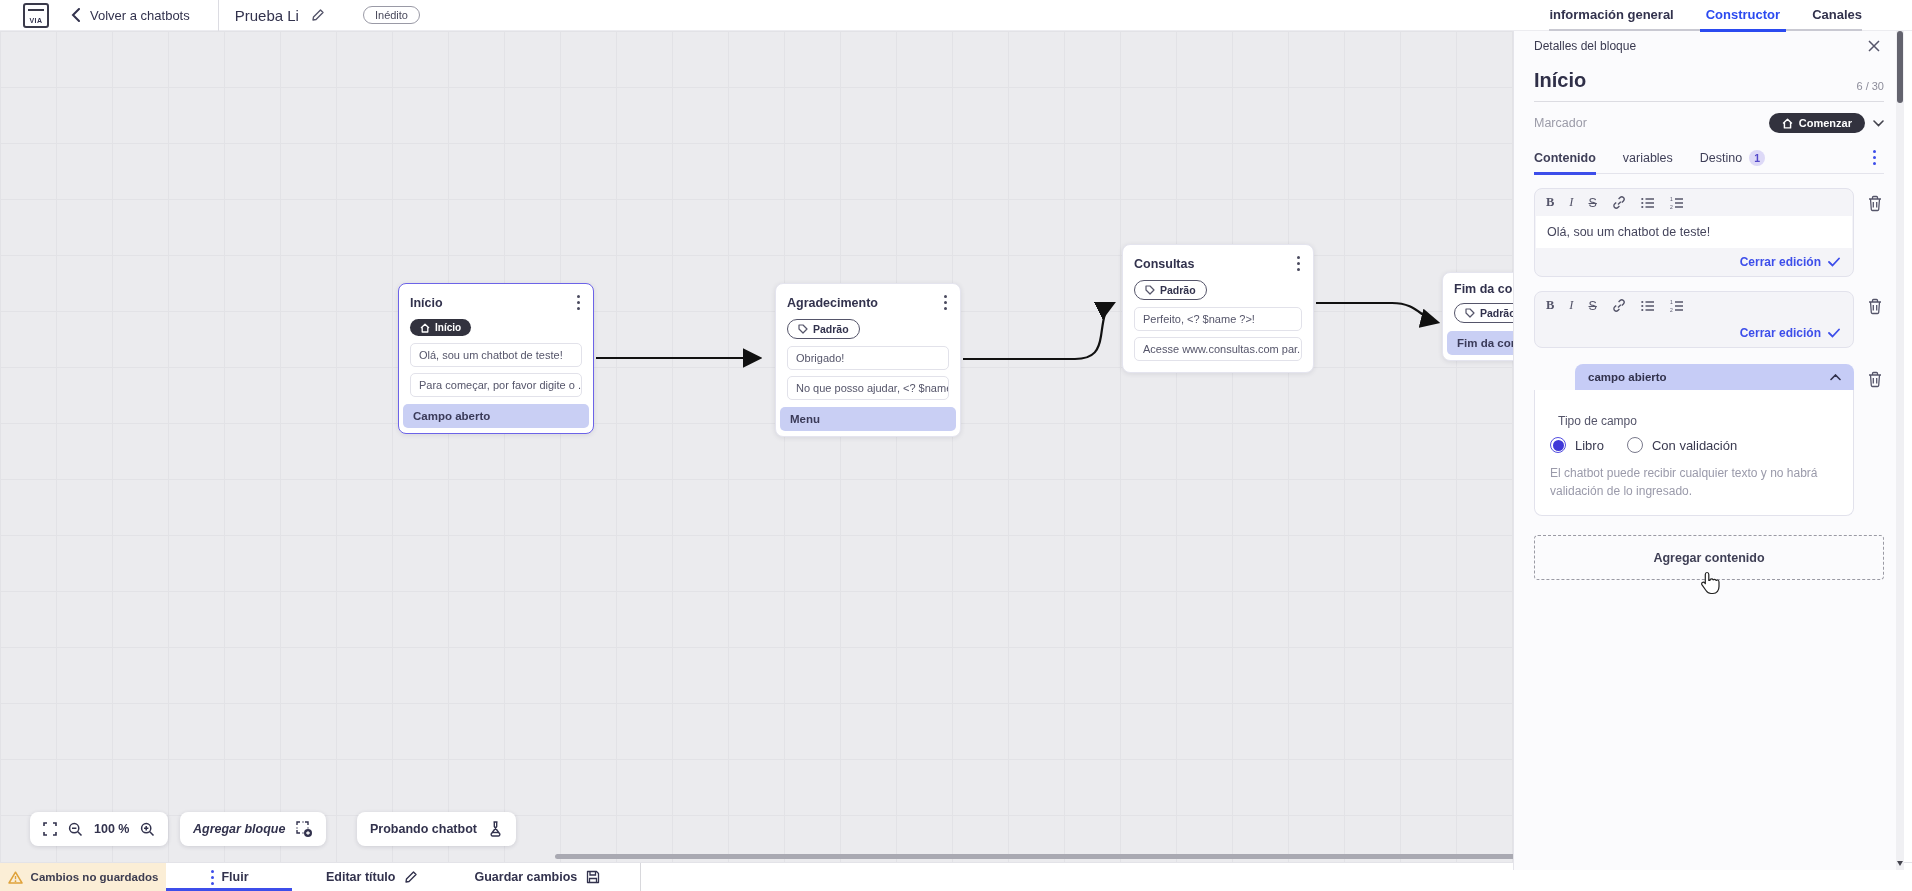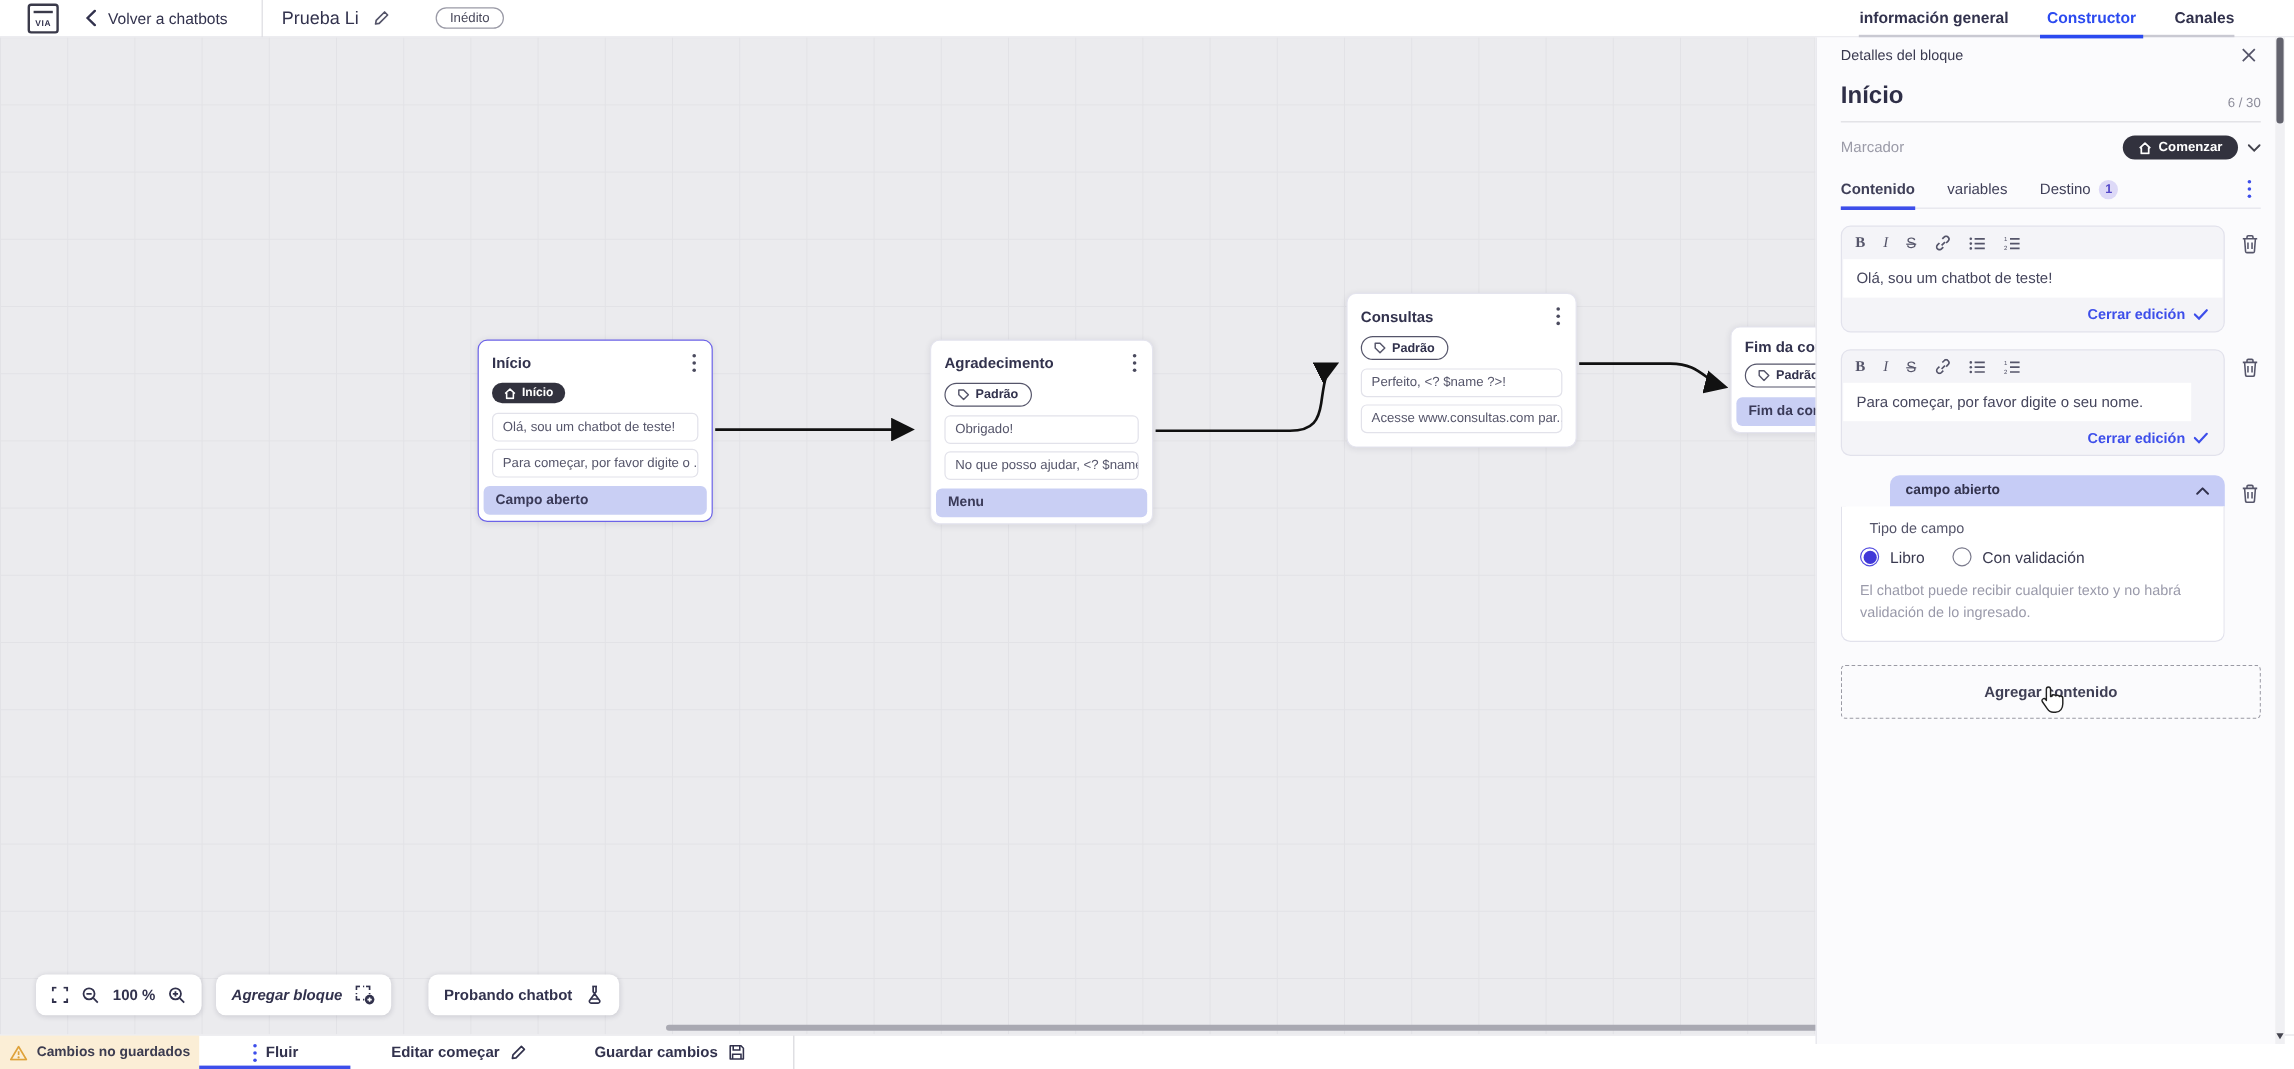--- a/index.html
+++ b/index.html
@@ -96,21 +96,21 @@
   .ed-footer { display:flex; justify-content:flex-end; align-items:center; gap:7px; padding:7px 13px; cursor:pointer; }
   .ed-close { font-size:12px; font-weight:700; color:#3d4eea; }
   .trash { width:17px; margin-top:7px; cursor:pointer; flex:none; }
 
   .field-wrap { display:flex; gap:13px; margin-top:16px; }
   .field-card { flex:1; }
   .field-head { background:#c6ccf6; border-radius:8px 8px 0 0; padding:7px 13px; display:flex;
     justify-content:space-between; align-items:center; cursor:pointer;margin-left:41px; }
   .field-head span { font-size:11.5px; font-weight:600; color:#32324d; }
   .field-body { background:#fff; border:1px solid #e2e2ec; border-top:none; border-radius:0 0 8px 8px;
-    padding:11px 15px 15px; }
+    padding:24px 15px 15px; }
   .field-type-label { font-size:12px; color:#55556a; padding-left:8px; }
   .radio-row { display:flex; align-items:center; gap:9px; margin-top:9px; }
   .radio { width:16px; height:16px; border-radius:50%; border:1.5px solid #7a7a8c; background:#fff;
     display:flex; align-items:center; justify-content:center; cursor:pointer; flex:none; }
   .radio.on { border-color:#544ee0; }
   .radio.on i { width:11px; height:11px; border-radius:50%; background:#4038d8; }
   .radio-label { font-size:13px; color:#3a3a50; margin-right:14px; }
   .field-desc { margin-top:11px; font-size:12px; color:#9a9aaa; line-height:1.5; }
 
   .add-content { margin-top:19px; height:45px; border:1.5px dashed #9a9aa4; border-radius:4px;
@@ -421,21 +421,20 @@
               </svg>
           </span>
           <span class="ed-btn">
             <svg width="14" height="12" viewBox="0 0 14 12" fill="none" stroke="#55556a" stroke-width="1.4">
               <path d="M5 2 H13 M5 6 H13 M5 10 H13"></path>
                 <text x="0" y="4" font-size="5" fill="#55556a" stroke="none" font-family="Liberation Sans">1</text>
                 <text x="0" y="11.5" font-size="5" fill="#55556a" stroke="none" font-family="Liberation Sans">2</text>
               </svg>
           </span>
         </div>
-        <div class="ed-text" style="width:290px;">Para começar, por favor digite o seu nome.</div>
         <div class="ed-footer">
           <span class="ed-close">Cerrar edición</span>
           <span>
             <svg width="12" height="10" viewBox="0 0 12 10">
                 <path d="M1 5 L4.5 8.5 L11 1.5" fill="none" stroke="#3d4eea" stroke-width="1.8" stroke-linecap="round"></path>
               </svg>
           </span>
         </div>
       </div>
       <span class="trash">
@@ -505,21 +504,21 @@
   </div>
   <div class="flow-tab">
     <span class="kebab blue">
         <i></i>
         <i></i>
         <i></i>
       </span>
     <span class="flow-label">Fluir</span>
   </div>
   <div class="ftr-btn">
-    <span>Editar começar</span>
+    <span>Editar título</span>
     <span>
       <svg width="14" height="14" viewBox="0 0 14 14">
           <path d="M9.5 2 L12 4.5 L5 11.5 L2 12 L2.5 9 Z" fill="none" stroke="#32324d" stroke-width="1.4" stroke-linejoin="round"></path>
         </svg>
     </span>
   </div>
   <div class="ftr-btn" style="margin-left:56px;">
     <span>Guardar cambios</span>
     <span>
       <svg width="14" height="14" viewBox="0 0 14 14" fill="none" stroke="#32324d" stroke-width="1.3">

